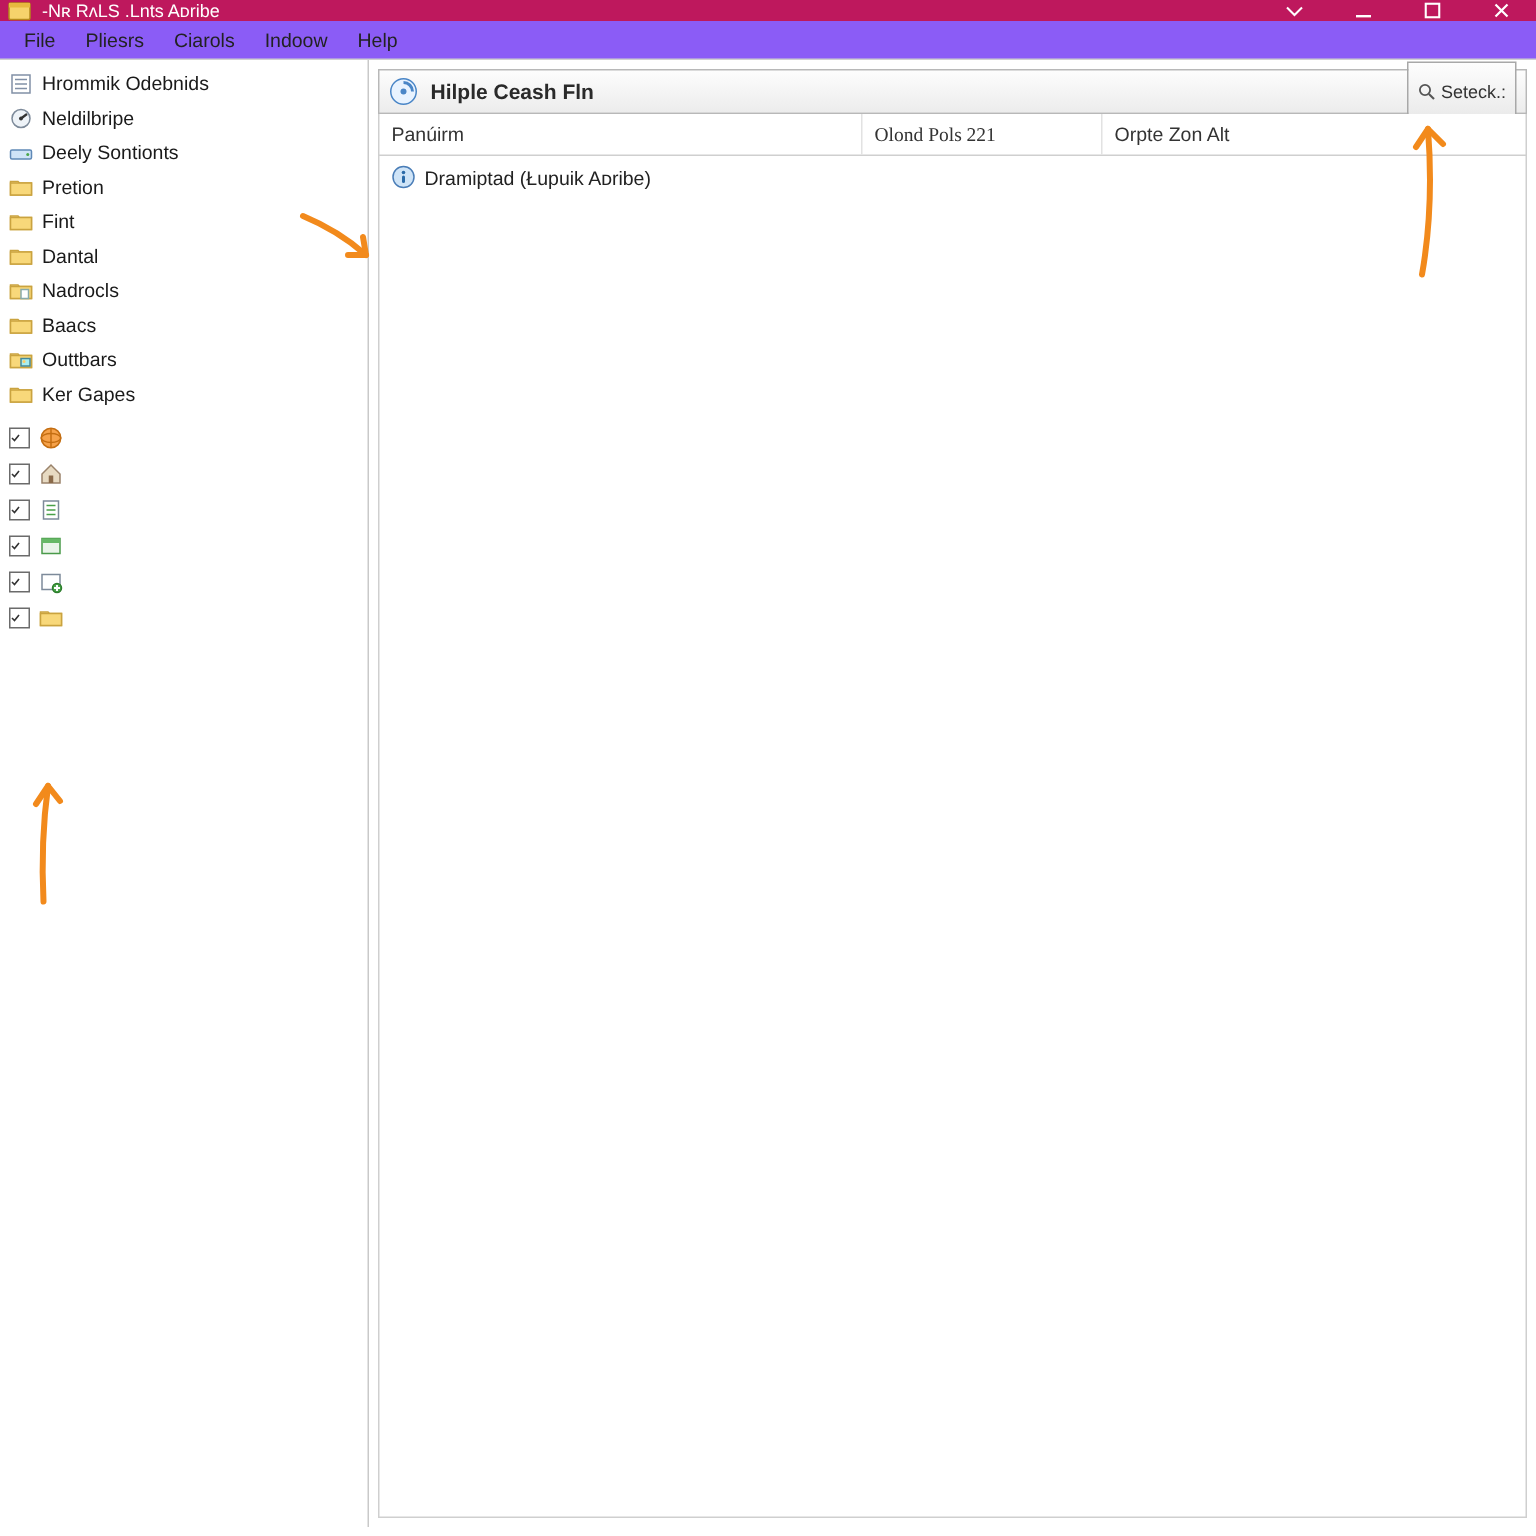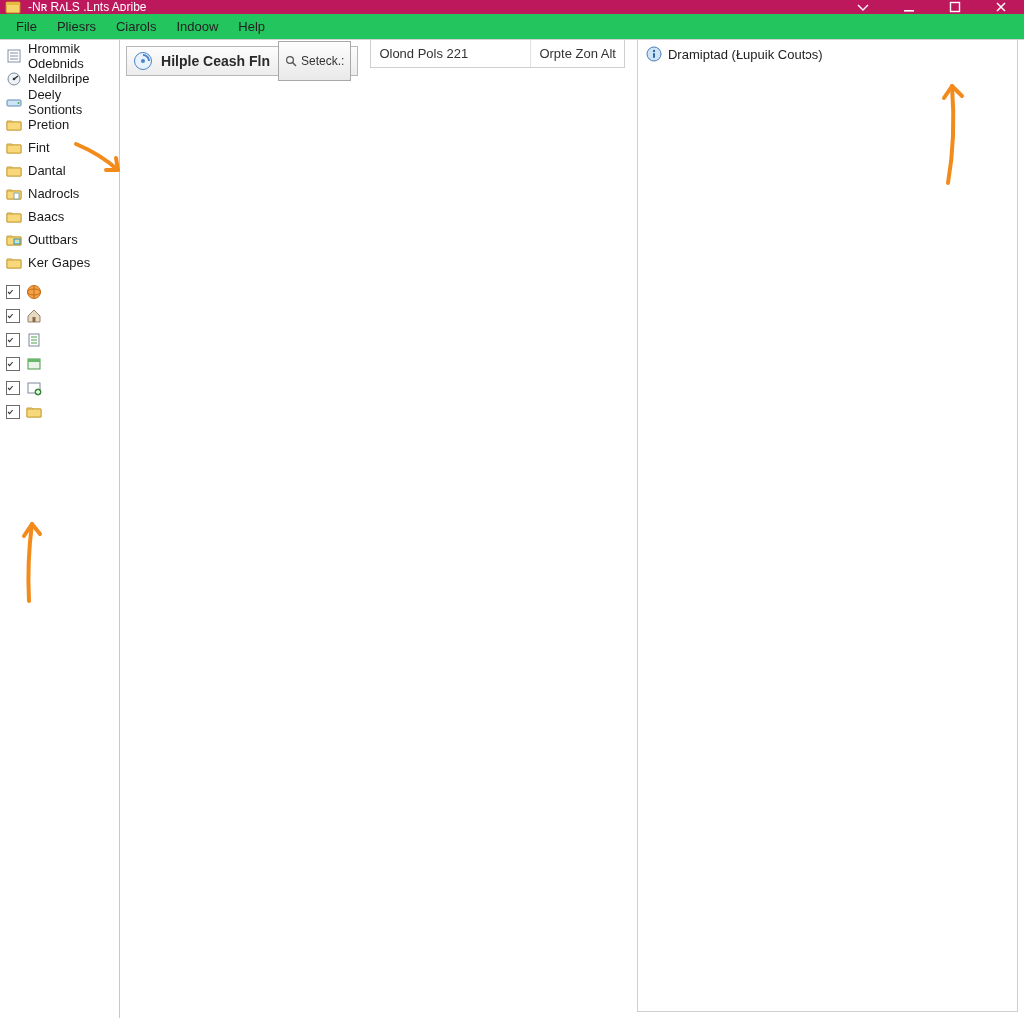--- a/index.html
+++ b/index.html
@@ -6,27 +6,27 @@
 html, body { width: 1024px; height: 1024px; overflow: hidden; background: #fff; }
 
 
 .titlebar { height: 14px; background: #be185d; color: #fff; display: flex; align-items: center; font-size: 12px; }
 .titlebar .appicon { width: 16px; height: 16px; margin: 0 5px 0 5px; display: flex; align-items: center; justify-content: center; }
 .titlebar .title { flex: 1; padding-left: 2px; }
 .winbtns { display: flex; height: 100%; }
 .winbtn { width: 46px; height: 100%; display: flex; align-items: center; justify-content: center; color: #fff; }
 
 
-.menubar { height: 26px; background: #22c55e; border-bottom: 1px solid #d0d0d0; display: flex; align-items: center; padding: 0 6px; font-size: 13px; color: #222; }
+.menubar { height: 26px; background: #8b5cf6; border-bottom: 1px solid #d0d0d0; display: flex; align-items: center; padding: 0 6px; font-size: 13px; color: #222; }
 .menubar .mi { padding: 2px 10px; cursor: default; }
 
 
 .workspace { display: flex; height: calc(1024px - 20px - 26px); }
 .sidebar { width: 246px; background: #fff; border-right: 1px solid #c9c9c9; padding: 4px 0 0 0; overflow: hidden; position: relative; }
-.mainpane { flex: 1; display: flex; flex-direction: row; position: relative; }
+.mainpane { flex: 1; display: flex; flex-direction: column; position: relative; }
 
 
 .navitem { height: 23px; display: flex; align-items: center; gap: 6px; padding: 0 6px; font-size: 13px; color: #1a1a1a; cursor: default; }
 .navitem.sel { background: #0a78d6; color: #fff; }
 .nicon { width: 16px; height: 16px; flex: 0 0 16px; display: flex; align-items: center; justify-content: center; }
 
 
 .checklist { margin-top: 6px; padding: 0 6px; }
 .chkrow { display: flex; align-items: center; gap: 6px; height: 24px; }
 .chkbox { width: 14px; height: 14px; border: 1px solid #6b6b6b; background: #fff; display: flex; align-items: center; justify-content: center; }
@@ -37,21 +37,21 @@
 
 .mainheader { margin: 6px 6px 0 6px; height: 30px; background: linear-gradient(#fdfdfd,#ececec); border: 1px solid #b8b8b8; display: flex; align-items: center; padding: 0 6px; gap: 8px; }
 .mainheader .hicon { width: 20px; height: 20px; display:flex; align-items:center; justify-content:center;}
 .mainheader .htitle { font-size: 14px; font-weight: 600; color: #2a2a2a; flex: 1; }
 .searchbtn { height: 40px; border: 1px solid #a8a8a8; background: linear-gradient(#fdfdfd,#e9e9e9); font-size: 12px; color: #333; padding: 0 6px; display: flex; align-items: center; gap: 4px; cursor: default; }
 
 
 .colheaders { margin: 0 6px; height: 28px; display: flex; border-left: 1px solid #cfcfcf; border-right: 1px solid #cfcfcf; border-bottom: 1px solid #cfcfcf; background: #fff; }
 .colh { font-size: 13px; color: #333; display: flex; align-items: center; padding: 0 8px; border-right: 1px solid #e2e2e2; cursor: default; }
 .colh.c1 { width: 322px; }
-.colh.c2 { width: 160px; }
+.colh.c2 { width: 160px; font-family: Liberation Serif, serif; }
 .colh.c3 { flex: 1; border-right: none; }
 
 
 .content { margin: 0 6px 6px 6px; flex: 1; border-left: 1px solid #cfcfcf; border-right: 1px solid #cfcfcf; border-bottom: 1px solid #cfcfcf; background: #fff; overflow: auto; }
 .row { display: flex; align-items: center; height: 28px; font-size: 13px; color: #222; }
 .row .cell1 { width: 322px; display: flex; align-items: center; gap: 6px; padding-left: 8px; }
 .row .cell2 { width: 160px; padding-left: 8px; }
 .row .cell3 { flex: 1; padding-left: 8px; }
 .ricon { width: 16px; height: 16px; display:flex; align-items:center; justify-content:center; }
 
@@ -309,35 +309,36 @@
       <div class="searchbtn">
         <svg width="12" height="12" viewBox="0 0 12 12">
           <circle cx="5" cy="5" r="3.4" fill="none" stroke="#555" stroke-width="1.2"></circle>
           <line x1="7.6" y1="7.6" x2="11" y2="11" stroke="#555" stroke-width="1.4"></line>
         </svg>
         <span>Seteck.:</span>
       </div>
     </div>
 
     <div class="colheaders">
+      <div class="colh c1">Panúirm</div>
       <div class="colh c2">Olond Pols 221</div>
       <div class="colh c3">Orpte Zon Alt</div>
     </div>
 
     <div class="content" id="rows">
         <div class="row">
           <div class="cell1">
             <span class="ricon">
               <svg width="16" height="16" viewBox="0 0 16 16">
                 <circle cx="8" cy="8" r="7" fill="#cfe4f7" stroke="#4a7db7"></circle>
                 <circle cx="8" cy="5" r="1.2" fill="#2a6aa8"></circle>
                 <rect x="7" y="7" width="2" height="5" rx="1" fill="#2a6aa8"></rect>
               </svg>
             </span>
-            <span>Dramiptad (Łupuik Coutɔs)</span>
+            <span>Dramiptad (Łupuik Aᴅribe)</span>
           </div>
           <div class="cell2"></div>
           <div class="cell3"></div>
         </div>
       </div>
 
     <div class="arrow" style="left:-48px; top:100px;">
       <svg width="52" height="40" viewBox="0 0 52 40">
         <path d="M4 4 Q28 14 46 30" stroke="#f28a1c" stroke-width="4" fill="none" stroke-linecap="round"></path>
         <path d="M46 30 L34 30 M46 30 L44 18" stroke="#f28a1c" stroke-width="4" fill="none" stroke-linecap="round"></path>

